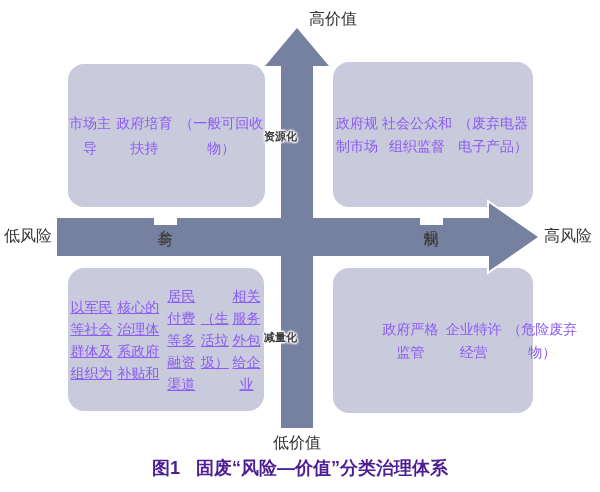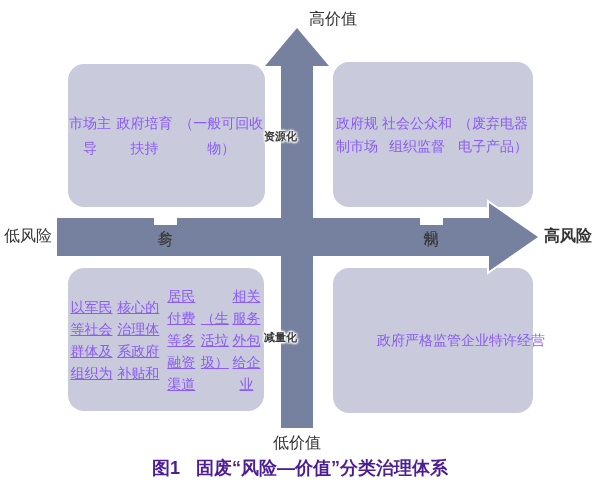--- a/index.html
+++ b/index.html
@@ -10,28 +10,28 @@
   }
   .diagram-svg { position:absolute; left:0; top:0; z-index:1; }
   .qtext {
     position:absolute; z-index:2;
     display:flex; flex-direction:row; justify-content:center; align-items:center;
     color:#8b5cf6; font-size:14px; text-align:center; line-height:23px;
   }
   .qtext.tl { left:68px; top:64px;  width:197px; height:143px; line-height:25px; }
   .qtext.tr { left:333px; top:62px; width:200px; height:145px; }
   .qtext.bl { left:68px; top:268px; width:196px; height:143px; line-height:22px;text-decoration:underline; }
-  .qtext.br { left:333px; top:268px; width:200px; height:145px;padding-left:28px; }
+  .qtext.br { left:351px; top:268px; width:200px; height:145px;padding-left:28px; }
   .axis-label {
     position:absolute; z-index:4; font-size:16px; color:#333333; white-space:nowrap;
   }
   .axis-top    { left:297px; top:9px;   transform:translateX(-50%);margin-left:36px; }
   .axis-bottom { left:297px; top:433px; transform:translateX(-50%); }
   .axis-left   { left:4px;   top:226px; }
-  .axis-right  { left:544px; top:226px;font-weight:bold; }
+  .axis-right  { left:544px; top:226px; }
   .proc-label {
     position:absolute; z-index:4; font-size:11px; color:#3b3b3b; white-space:nowrap;
     text-shadow:0 0 3px #fff, 0 0 3px #fff, 1px 1px 2px #fff, -1px -1px 2px #fff, 1px -1px 2px #fff, -1px 1px 2px #fff;
     font-weight:bold;
   }
   .proc-upper { left:264px; top:129px; }
   .proc-lower { left:264px; top:330px; }
   .vlabel {
     position:absolute; z-index:4; background:#ffffff;
     writing-mode:vertical-rl; text-orientation:upright;
@@ -80,20 +80,21 @@
     <div>以军民等社会群体及组织为</div>
     <div>核心的治理体系政府补贴和</div>
     <div>居民付费等多融资渠道</div>
     <div>（生活垃圾）</div>
     <div>相关服务外包给企业</div>
   </div>
 
   <div class="qtext br">
     <div>政府严格监管</div>
     <div>企业特许经营</div>
+    <div>（危险废弃物）</div>
   </div>
 
   <div class="axis-label axis-top">高价值</div>
   <div class="axis-label axis-bottom">低价值</div>
   <div class="axis-label axis-left">低风险</div>
   <div class="axis-label axis-right">高风险</div>
 
   <div class="proc-label proc-upper">资源化</div>
   <div class="proc-label proc-lower">减量化</div>
 

